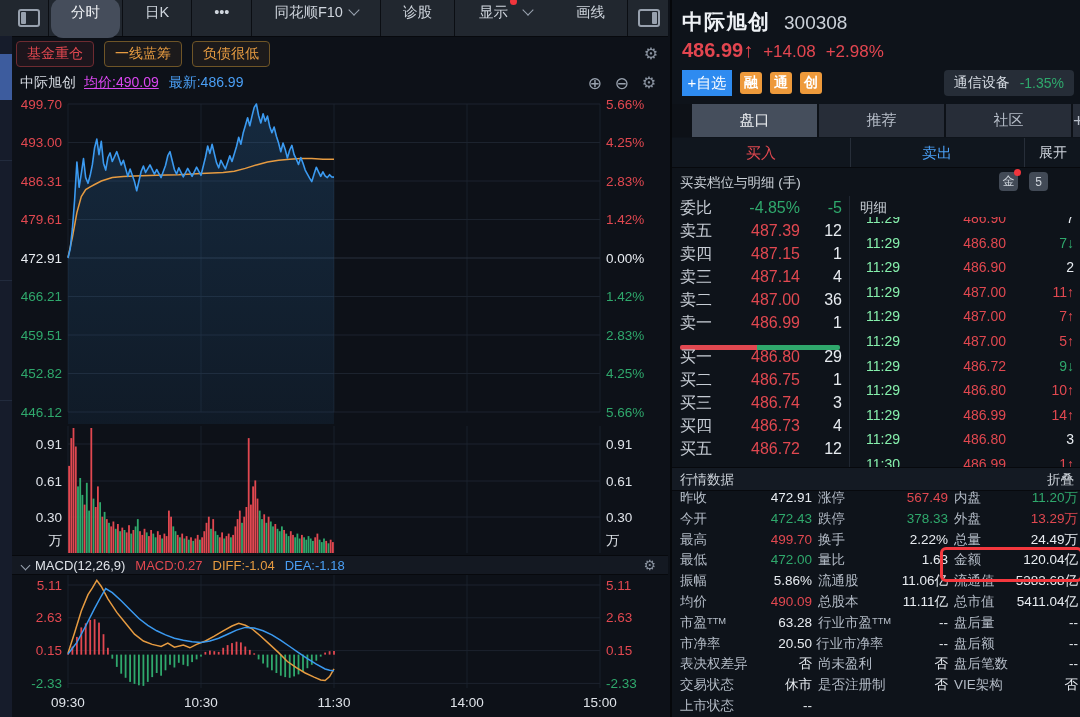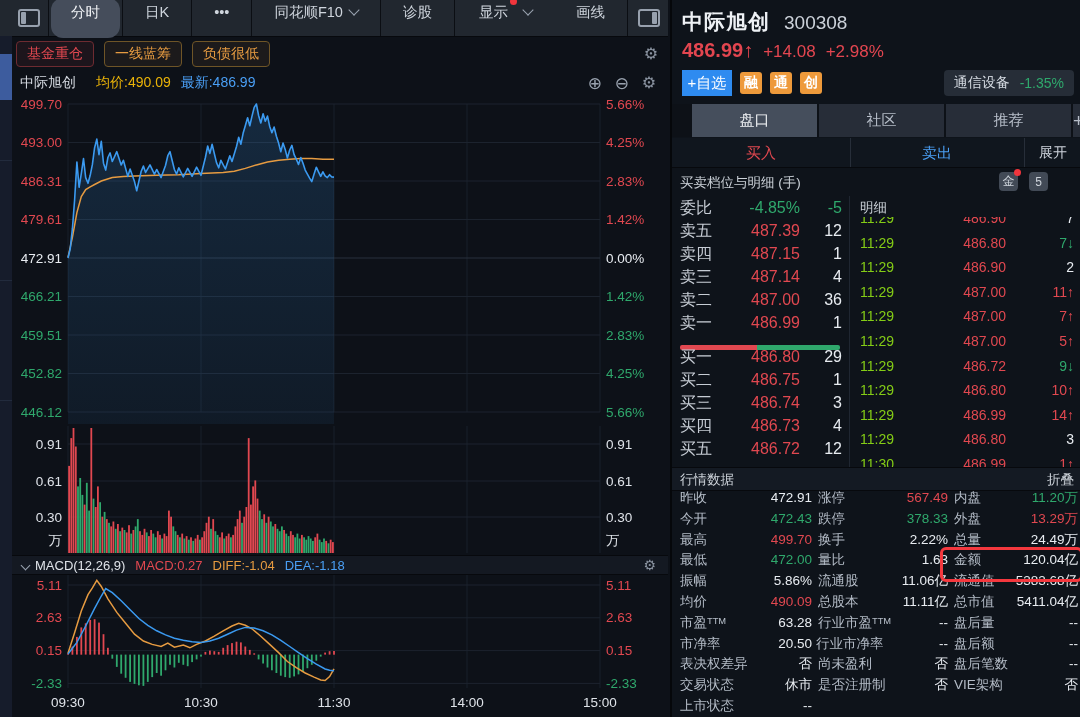--- a/index.html
+++ b/index.html
@@ -27,21 +27,21 @@
   .red-dot{display:inline-block;width:7px;height:7px;border-radius:50%;background:#f0353c;vertical-align:12px;margin-left:2px;}
   .gear{color:#8a93a0;font-size:16px;line-height:1;}
   
   #tags-row{position:absolute;left:0;top:37px;width:656px;height:33px;display:flex;align-items:center;gap:10px;padding-left:4px;}
   .tag{font-size:14px;padding:3px 10px;border-radius:4px;white-space:nowrap;}
   .tag.red{color:#e14850;border:1px solid #6e2b31;background:rgba(225,72,80,0.08);}
   .tag.orange{color:#e69b41;border:1px solid #6f5527;background:rgba(230,155,65,0.07);}
   
   #chart-title-row{position:absolute;left:0;top:70px;width:656px;height:26px;display:flex;align-items:center;font-size:14px;}
   #chart-title-row .name{color:#d6dbe2;margin-left:8px;}
-  #chart-title-row .avg{color:#eab308;margin-left:20px;}
+  #chart-title-row .avg{color:#d946ef;margin-left:8px;text-decoration:underline;}
   #chart-title-row .last{color:#4a9ff5;margin-left:10px;}
   .circle-icon{color:#99a2ae;font-size:17px;line-height:1;}
   
   #macd-header{position:absolute;left:0;top:555px;width:656px;height:18px;background:#141922;
                border-top:1px solid #07090d;border-bottom:1px solid #07090d;display:flex;align-items:center;font-size:13px;}
   #macd-header .chev{transform:rotate(45deg);margin:0 6px 0 10px;width:6px;height:6px;}
   #macd-header .m-params{color:#dfe3e9;}
   #macd-header .m-macd{color:#e14850;margin-left:10px;}
   #macd-header .m-diff{color:#e69b41;margin-left:10px;}
   #macd-header .m-dea{color:#4a9ff5;margin-left:10px;}
@@ -84,21 +84,21 @@
   .lvl-price{position:absolute;left:40px;width:88px;text-align:right;color:#e14850;}
   .lvl-vol{position:absolute;left:90px;width:80px;text-align:right;color:#e8ecf1;}
   .lvl-green{color:#2fa86c !important;}
   #depth-bar{position:relative;height:9px;padding:2px 0 0 8px;}
   #depth-bar .bar-red{display:inline-block;height:5px;background:#e14850;border-radius:2px 0 0 2px;}
   #depth-bar .bar-green{display:inline-block;height:5px;background:#2fa86c;border-radius:0 2px 2px 0;}
   #book-vdiv{position:absolute;left:177px;top:196px;width:1px;height:271px;background:#1f2631;}
   #detail-col{position:absolute;left:178px;top:196px;width:232px;height:271px;overflow:hidden;font-size:14px;}
   #detail-rows{position:absolute;left:0;top:10px;width:232px;}
   .det-row{position:relative;height:24.6px;line-height:24.6px;}
-  .det-time{position:absolute;left:10px;color:#84cc16;}
+  .det-time{position:absolute;left:16px;color:#86efac;}
   .det-price{position:absolute;left:60px;width:96px;text-align:right;color:#e14850;}
   .det-vol{position:absolute;left:140px;width:84px;text-align:right;}
   #detail-header{position:absolute;left:178px;top:196px;width:232px;height:21px;background:#0e131a;}
   #detail-header span{position:absolute;left:10px;top:3px;color:#ccd2d9;font-size:13.5px;}
   
   #quote-header{position:absolute;left:0;top:467px;width:410px;height:22px;background:#141a23;
                 border-top:1px solid #07090d;border-bottom:1px solid #07090d;}
   #quote-header .q-title{position:absolute;left:8px;top:3px;color:#ccd2d9;font-size:13.5px;}
   #quote-header .q-fold{position:absolute;right:8px;top:3px;color:#ccd2d9;font-size:13.5px;}
   #quote-grid{position:absolute;left:0;top:488px;width:410px;height:229px;overflow:hidden;font-size:13.5px;}
@@ -454,22 +454,22 @@
       <span class="mkt-badge">通</span>
       <span class="mkt-badge">创</span>
       <span id="sector-chip">
         <span class="sec-name">通信设备</span>
         <span class="sec-pct">-1.35%</span>
       </span>
     </div>
 
     <div id="panel-tabs">
       <span class="ptab selected">盘口</span>
+      <span class="ptab">推荐</span>
       <span class="ptab">社区</span>
-      <span class="ptab">推荐</span>
       <span class="ptab-plus">+</span>
     </div>
 
     <div id="trade-bar">
       <span class="t-buy">买入</span>
       <span class="t-sell">卖出</span>
       <span class="t-exp">展开</span>
       <span class="vdiv" style="left:178px"></span>
       <span class="vdiv" style="left:352px"></span>
     </div>

